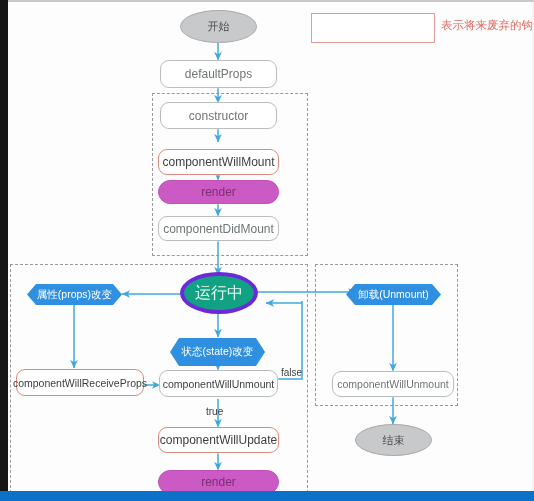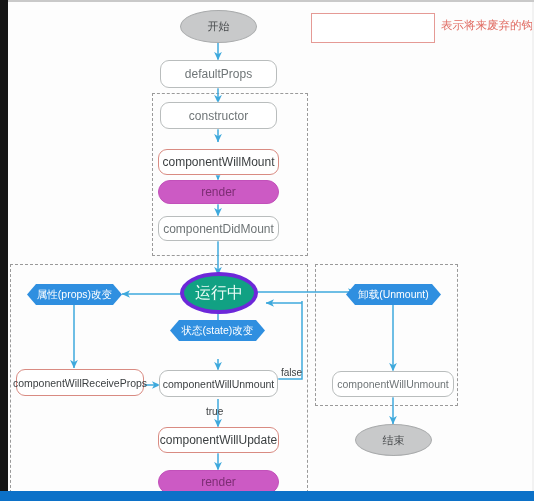--- a/index.html
+++ b/index.html
@@ -150,21 +150,21 @@
   <div class="node rbox deprecated" style="left:158px;top:149px;width:121px;height:26px;">componentWillMount</div>
 
   <div class="node rbox render" style="left:158px;top:180px;width:121px;height:24px;">render</div>
 
   <div class="node rbox" style="left:158px;top:216px;width:121px;height:25px;">componentDidMount</div>
 
   <div class="node ellipse running" style="left:180px;top:272px;width:78px;height:42px;">运行中</div>
 
   <div class="chev" style="left:27px;top:284px;width:95px;height:21px;">属性(props)改变</div>
 
-  <div class="chev" style="left:170px;top:320px;width:95px;height:21px;">状态(state)改变</div>
+  <div class="chev" style="left:170px;top:338px;width:95px;height:28px;">状态(state)改变</div>
 
   <div class="chev" style="left:346px;top:284px;width:95px;height:21px;">卸载(Unmount)</div>
 
   <div class="node rbox deprecated" style="left:16px;top:369px;width:128px;height:27px;font-size:10.5px;">componentWillReceiveProps</div>
 
   <div class="node rbox dark" style="left:159px;top:370px;width:119px;height:27px;font-size:10.5px;">componentWillUnmount</div>
 
   <div class="elabel" style="left:206px;top:406px;">true</div>
 
   <div class="elabel" style="left:281px;top:367px;">false</div>

